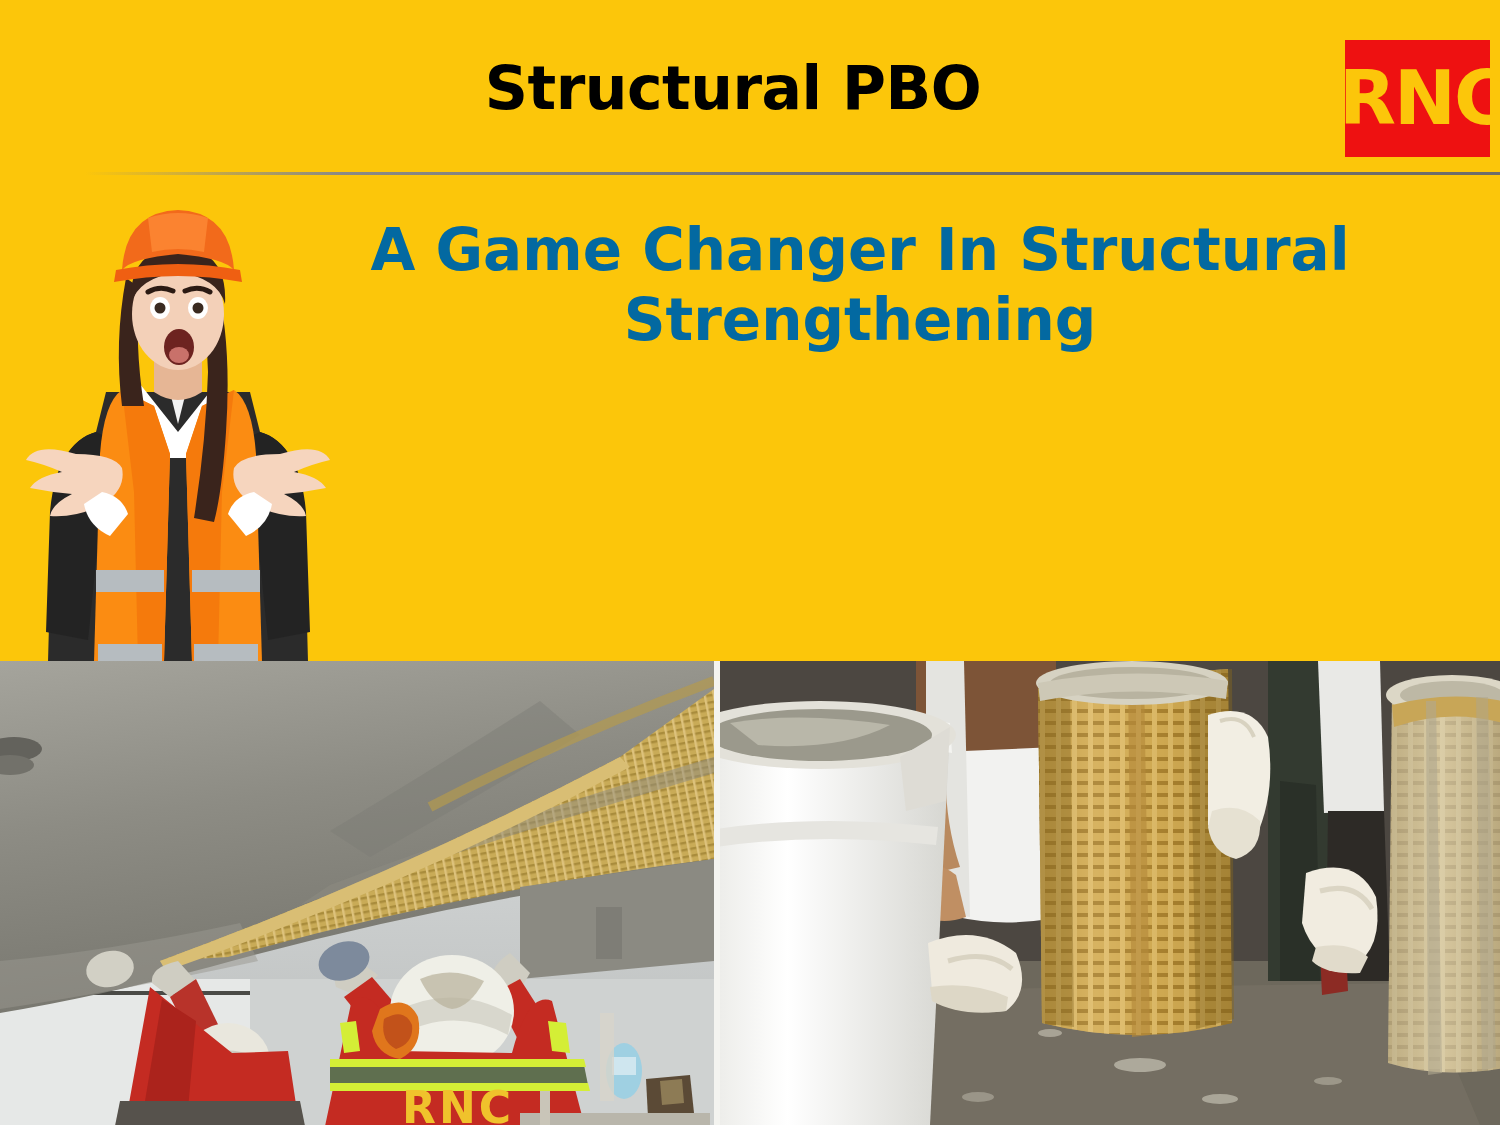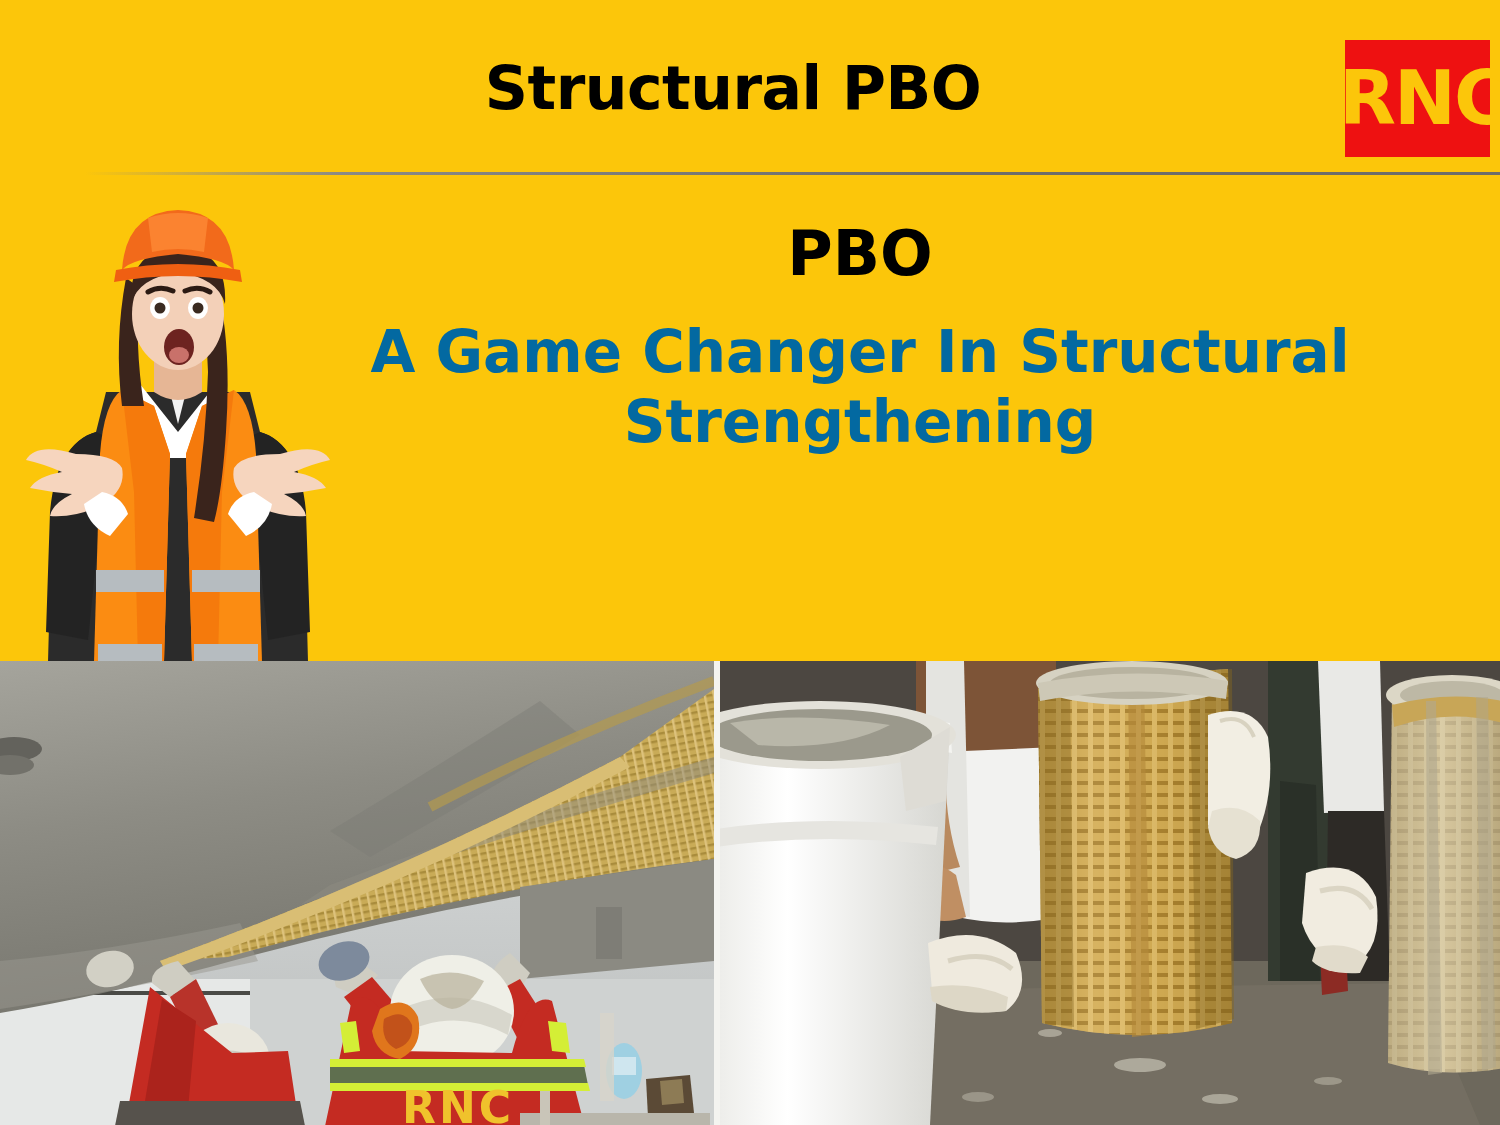--- a/index.html
+++ b/index.html
@@ -183,21 +183,20 @@
 
       <path d="M58 262 Q18 250 8 268 Q26 272 44 280 Q20 284 12 296 Q32 300 54 302 Q34 312 32 324 Q62 326 88 310 Q108 296 104 276 Q96 262 58 262 Z" fill="#f6d5be"></path>
       <path d="M262 262 Q302 250 312 268 Q294 272 276 280 Q300 284 308 296 Q288 300 266 302 Q286 312 288 324 Q258 326 232 310 Q212 296 216 276 Q224 262 262 262 Z" fill="#f6d5be"></path>
 
       <path d="M84 300 Q104 304 110 322 L92 344 Q70 334 66 312 Z" fill="#ffffff"></path>
       <path d="M236 300 Q216 304 210 322 L228 344 Q250 334 254 312 Z" fill="#ffffff"></path>
     </svg>
   </div>
 
   <div class="body-area">
-    <div class="heading-main">PBO</div>
     <div class="heading-sub">A Game Changer In Structural</div>
     <div class="heading-sub">Strengthening</div>
   </div>
 
   <div class="photo-strip">
 
     <div class="photo photo-left">
       <svg viewBox="0 0 714 464" xmlns="http://www.w3.org/2000/svg">
         <defs>
           <linearGradient id="concreteGrad" x1="0" y1="0" x2="0.3" y2="1">

